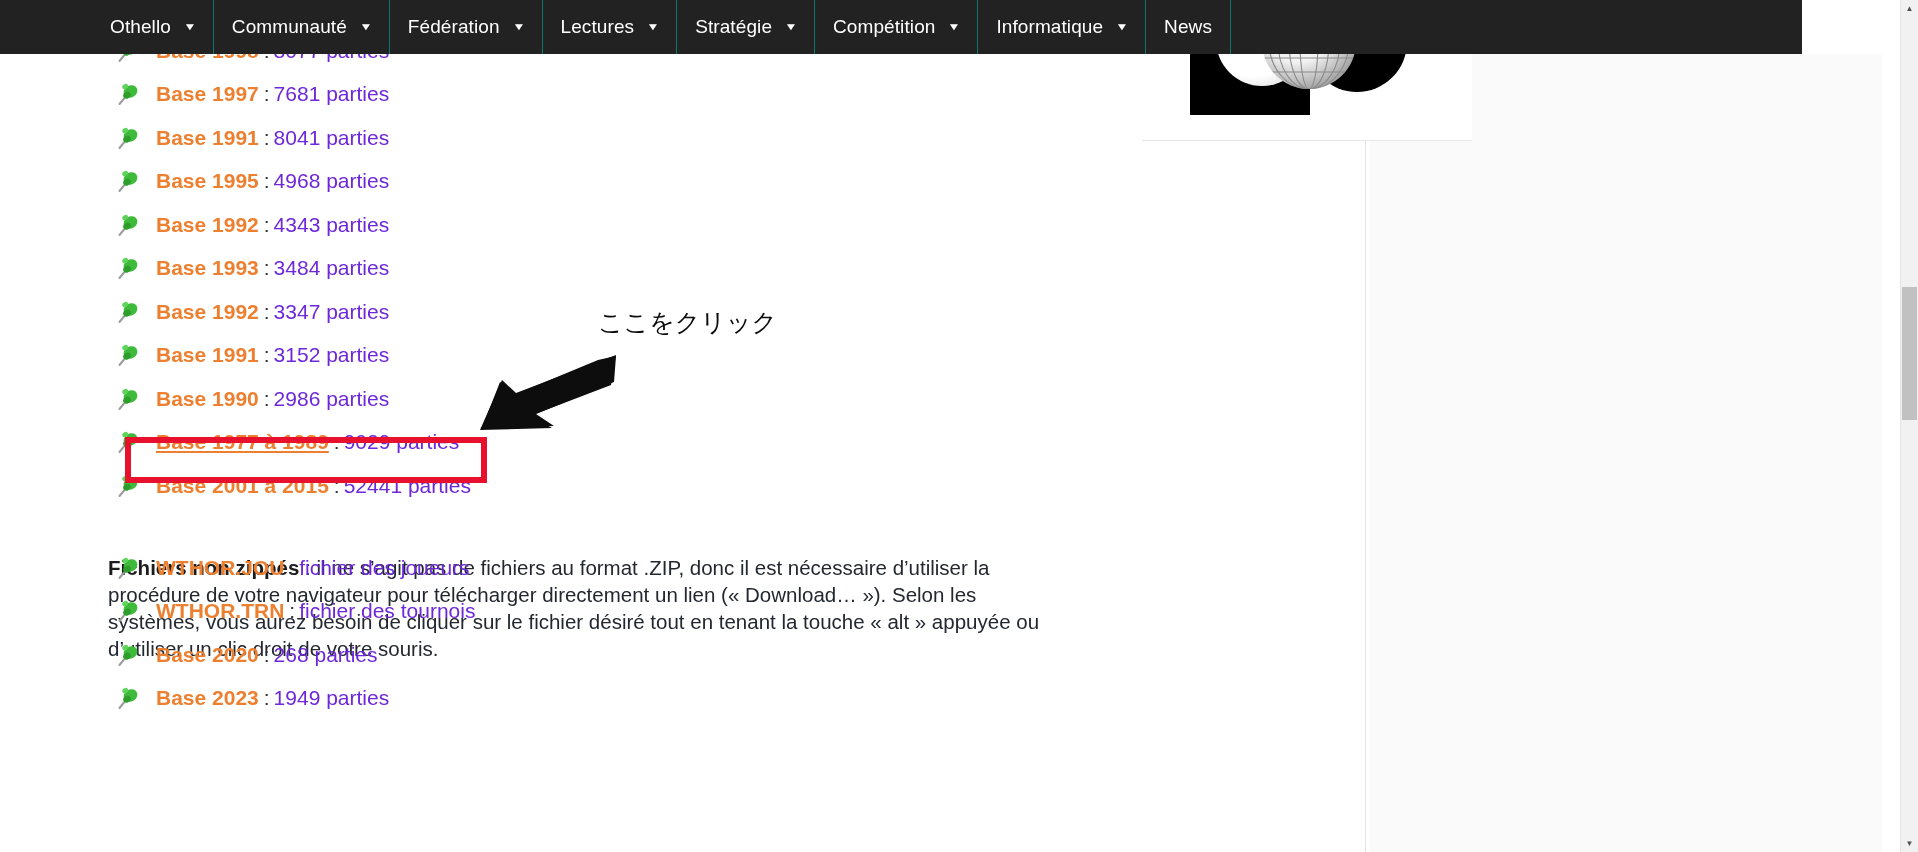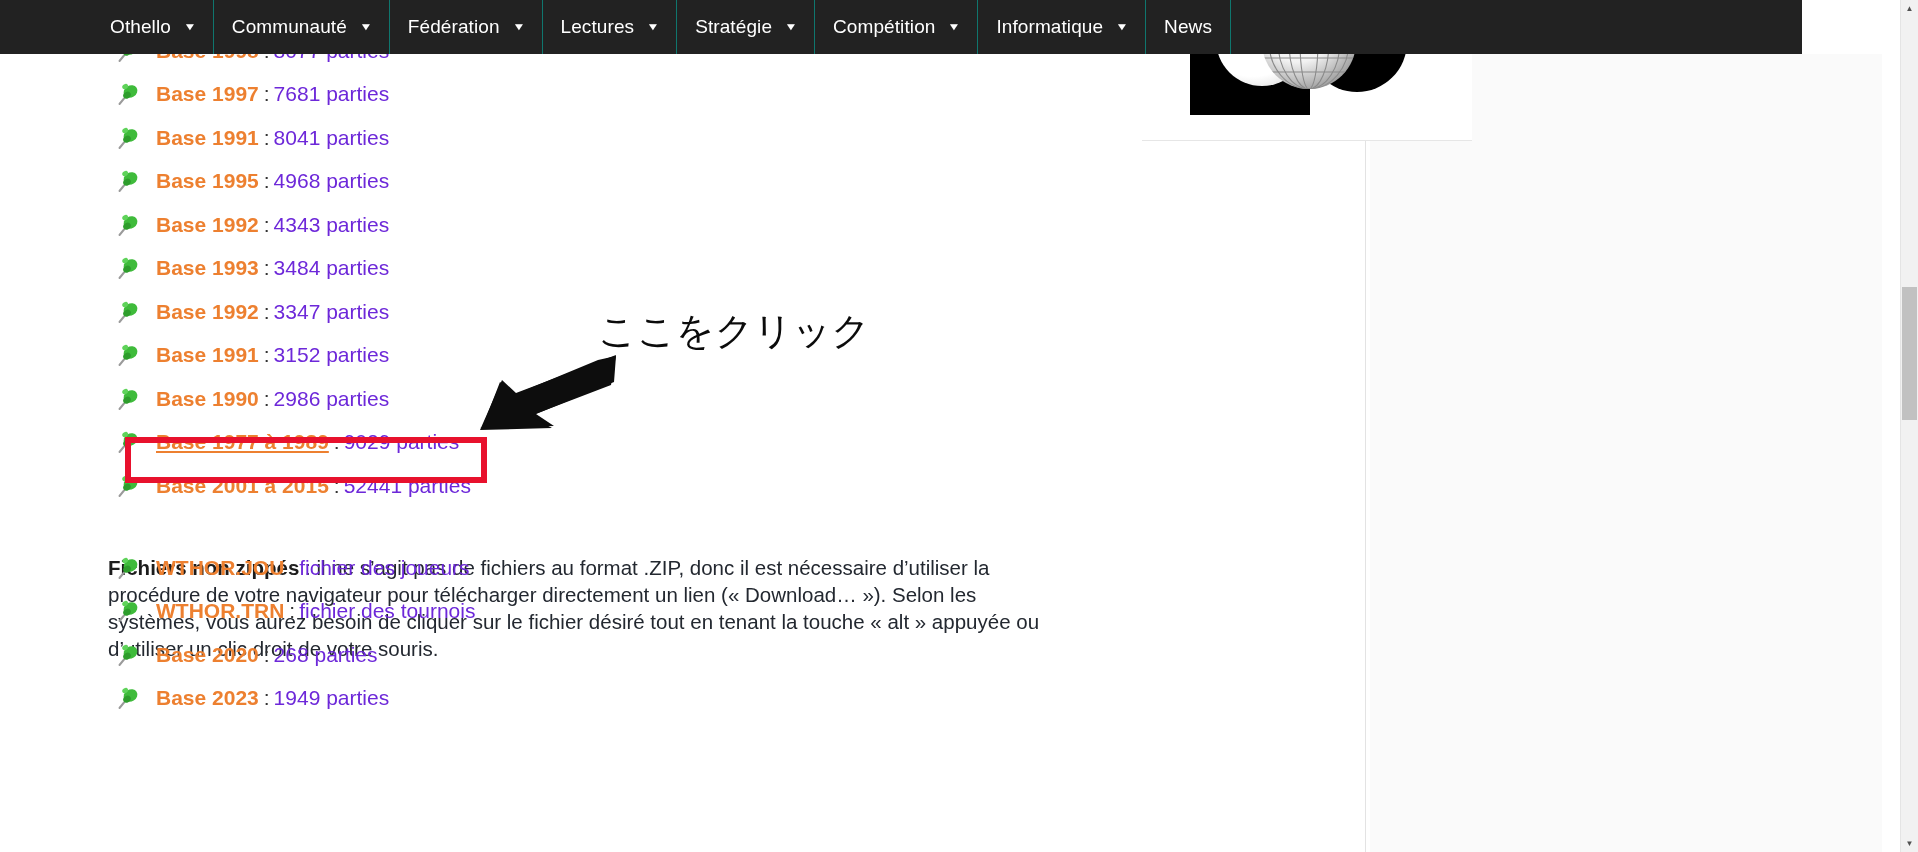--- a/index.html
+++ b/index.html
@@ -129,21 +129,21 @@
     height: 46px;
     border: 6px solid #e8112d;
     box-sizing: border-box;
     z-index: 20;
     pointer-events: none;
   }
   #jp-note {
     position: absolute;
     left: 598px;
     top: 252px;
-    font-size: 38px;
+    font-size: 25px;
     color: #0b0b0b;
     white-space: nowrap;
     z-index: 22;
     font-family: "DejaVu Sans", sans-serif;
   }
   #arrow {
     position: absolute;
     left: 478px;
     top: 298px;
     width: 140px;

